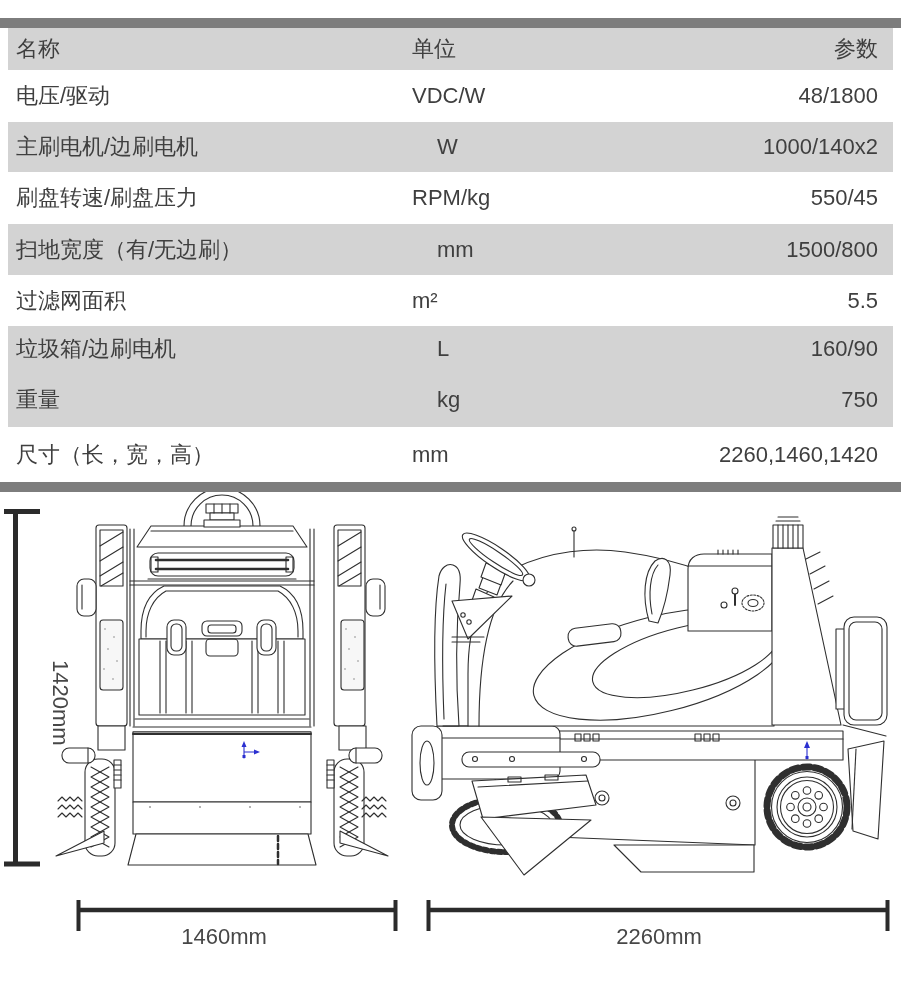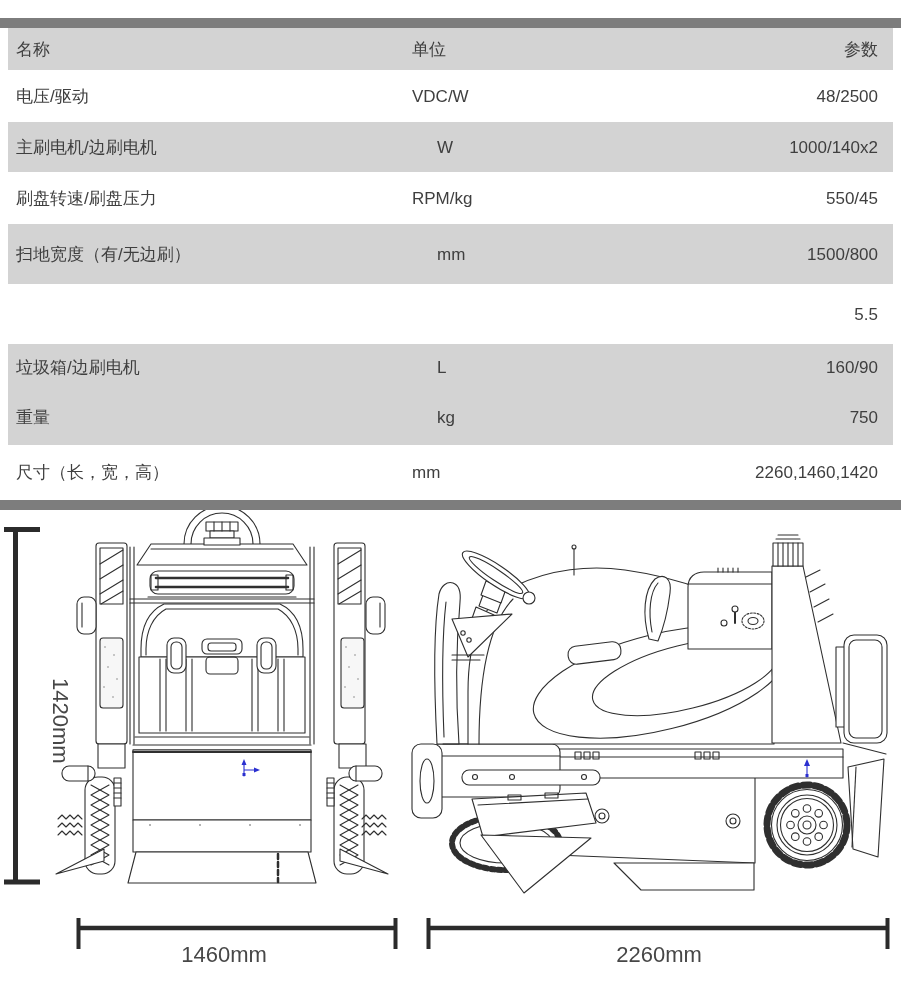--- a/index.html
+++ b/index.html
@@ -3,22 +3,22 @@
 <meta charset="utf-8">
 <style>
   html,body{margin:0;padding:0;background:#ffffff;width:901px;height:993px;overflow:hidden;
     font-family:"Liberation Sans","DejaVu Sans",sans-serif;}
   .page{width:901px;height:993px;position:relative;}
   .spec-table{padding-top:18px;}
   .hbar{height:10px;background:#7d7d7d;width:100%;}
   .thead{height:42px;background:#d3d3d3;margin:0 8px;display:flex;align-items:center;}
   .trow{display:flex;align-items:center;margin:0 8px;background:#ffffff;justify-content:space-between;}
   .trow.alt{background:#d3d3d3;gap:25px;}
-  .h52{height:52px}.h50{height:50px}.h51{height:60px}.h46{height:46px}.h45{height:55px}
-  .c{font-size:17px;color:#3f3f3f;line-height:1;}
+  .h52{height:52px}.h50{height:50px}.h51{height:51px}.h46{height:46px}.h45{height:55px}
+  .c{font-size:22px;color:#3f3f3f;line-height:1;}
   .c.name{width:396px;padding-left:8px;}
   .c.unit{flex:1;}
   .c.value{margin-left:auto;text-align:right;padding-right:15px;white-space:nowrap;}
   svg text{font-family:"Liberation Sans","DejaVu Sans",sans-serif;fill:#474747;font-size:22px;}
   .lineart{stroke:#2f2f2f;fill:none;stroke-width:1.1;stroke-linecap:round;stroke-linejoin:round;}
 </style>
 </head>
 <body>
 
 <div class="page">
@@ -28,38 +28,40 @@
 
     <div class="thead">
       <div class="c name">名称</div>
       <div class="c unit">单位</div>
       <div class="c value">参数</div>
     </div>
 
     <div class="trow h52">
       <div class="c name">电压/驱动</div>
       <div class="c unit">VDC/W</div>
-      <div class="c value">48/2500</div>
+      <div class="c value">48/1800</div>
     </div>
     <div class="trow alt h50">
       <div class="c name">主刷电机/边刷电机</div>
       <div class="c unit">W</div>
       <div class="c value">1000/140x2</div>
     </div>
     <div class="trow h52">
       <div class="c name">刷盘转速/刷盘压力</div>
       <div class="c unit">RPM/kg</div>
       <div class="c value">550/45</div>
     </div>
     <div class="trow alt h51">
       <div class="c name">扫地宽度（有/无边刷）</div>
       <div class="c unit">mm</div>
       <div class="c value">1500/800</div>
     </div>
     <div class="trow h51">
+      <div class="c name">过滤网面积</div>
+      <div class="c unit">m²</div>
       <div class="c value">5.5</div>
     </div>
     <div class="trow alt h46">
       <div class="c name">垃圾箱/边刷电机</div>
       <div class="c unit">L</div>
       <div class="c value">160/90</div>
     </div>
     <div class="trow alt h45">
       <div class="c name">重量</div>
       <div class="c unit">kg</div>

